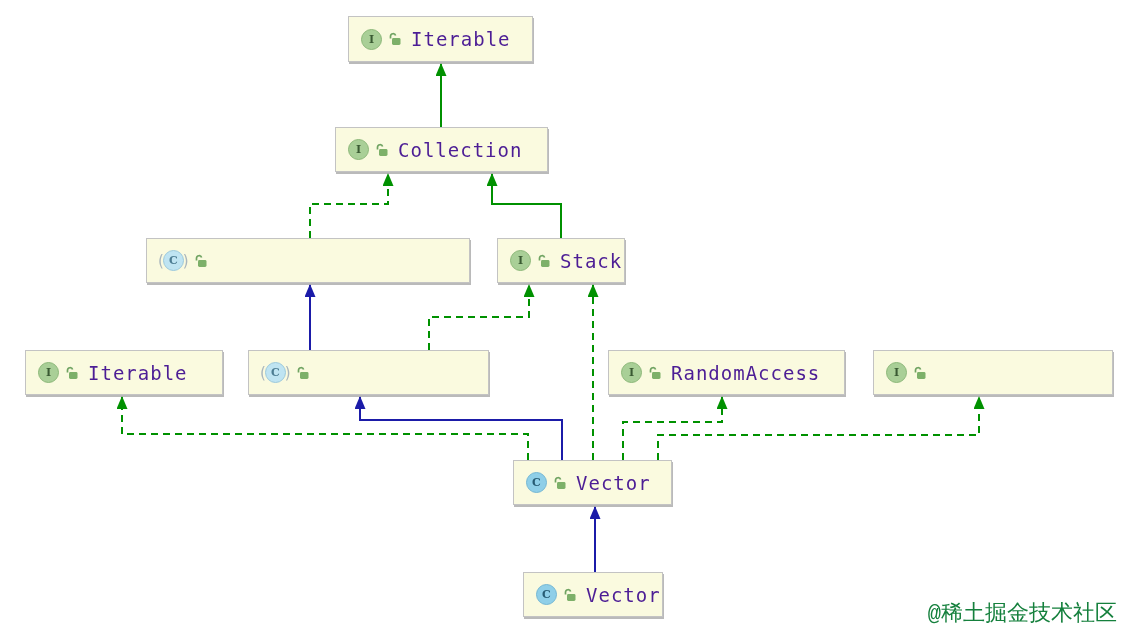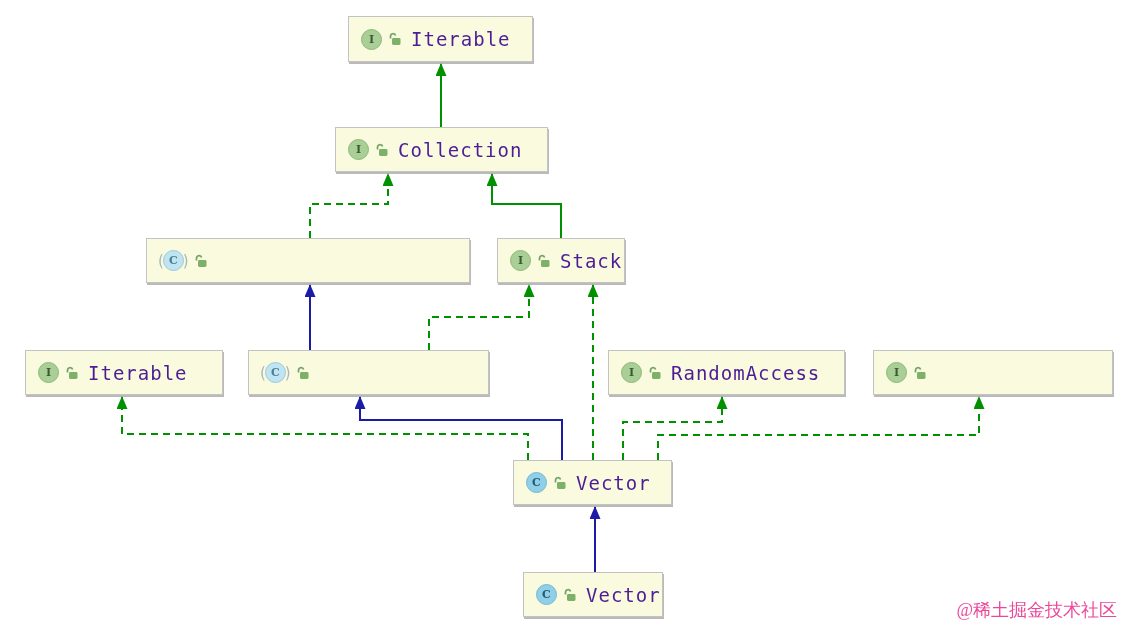--- a/index.html
+++ b/index.html
@@ -37,22 +37,22 @@
     font-size:11px;font-weight:bold;
     font-family:"DejaVu Serif","Liberation Serif",serif;
   }
   .circle.iface{background:#a9cf97;border:1px solid #8cb879;color:#3a5a33;}
   .circle.cls{background:#8fcfe8;border:1px solid #74b7d4;color:#275b73;}
   .circle.abs{background:#bfe4f2;border:1px solid #9cc9dc;color:#4c7c92;}
   .paren{color:#a9b6bd;font-size:15px;font-family:"DejaVu Sans","Liberation Sans",sans-serif;margin:0 -1px;}
   .lock-icon{display:flex;align-items:center;}
   .watermark-1{
     position:absolute;right:16px;top:598px;
-    font-family:Liberation Serif, serif;
-    font-size:18px;color:#ec4899;white-space:nowrap;
+    font-family:Liberation Mono, monospace;
+    font-size:22px;color:#15803d;white-space:nowrap;
   }
   .watermark-2{
     position:absolute;right:6px;top:615px;
     font-family:"DejaVu Sans","Liberation Sans",sans-serif;
     font-size:15px;color:#dedede;white-space:nowrap;letter-spacing:1px;
   }
 </style>
 </head>
 <body>
 

